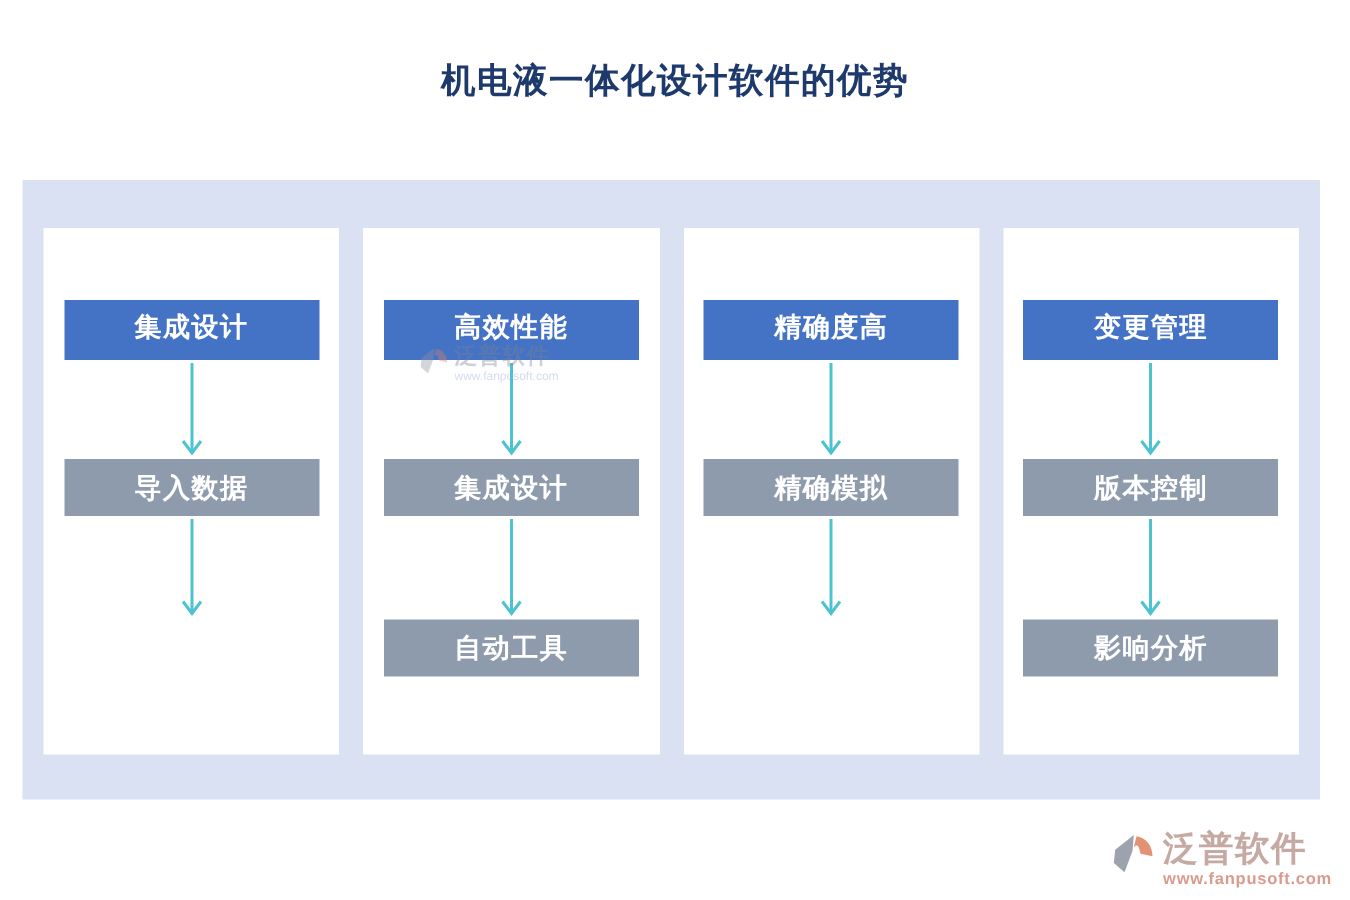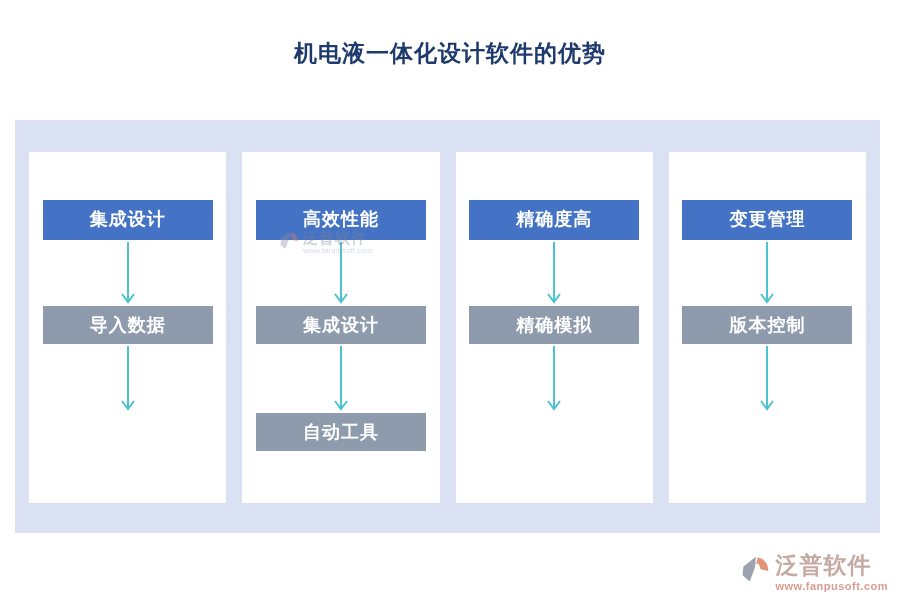--- a/index.html
+++ b/index.html
@@ -170,20 +170,21 @@
     <div class="node header">变更管理</div>
     <svg class="down-arrow" width="22" height="66" viewBox="0 0 22 66">
       <line x1="11" y1="2" x2="11" y2="61" stroke="#4cc3cf" stroke-width="2"></line>
       <polyline points="5,54 11,62 17,54" fill="none" stroke="#4cc3cf" stroke-width="2"></polyline>
     </svg>
     <div class="node step">版本控制</div>
     <svg class="down-arrow" width="22" height="69" viewBox="0 0 22 69">
       <line x1="11" y1="2" x2="11" y2="64" stroke="#4cc3cf" stroke-width="2"></line>
       <polyline points="5,57 11,65 17,57" fill="none" stroke="#4cc3cf" stroke-width="2"></polyline>
     </svg>
+    <div class="node step">影响分析</div>
   </div>
 
 </div>
 
 <div class="faint-watermark">
   <svg width="22" height="22" viewBox="0 0 36 36">
     <path fill="#8d93a0" d="M5 14 L19 3 L18 15 L12 31 L4 24 Z"></path>
     <path fill="#e0805f" d="M21 4 C28 5 33 11 33 19 L24 17 C23 12 22 9 19 12 Z"></path>
   </svg>
   <div class="fw-text">

